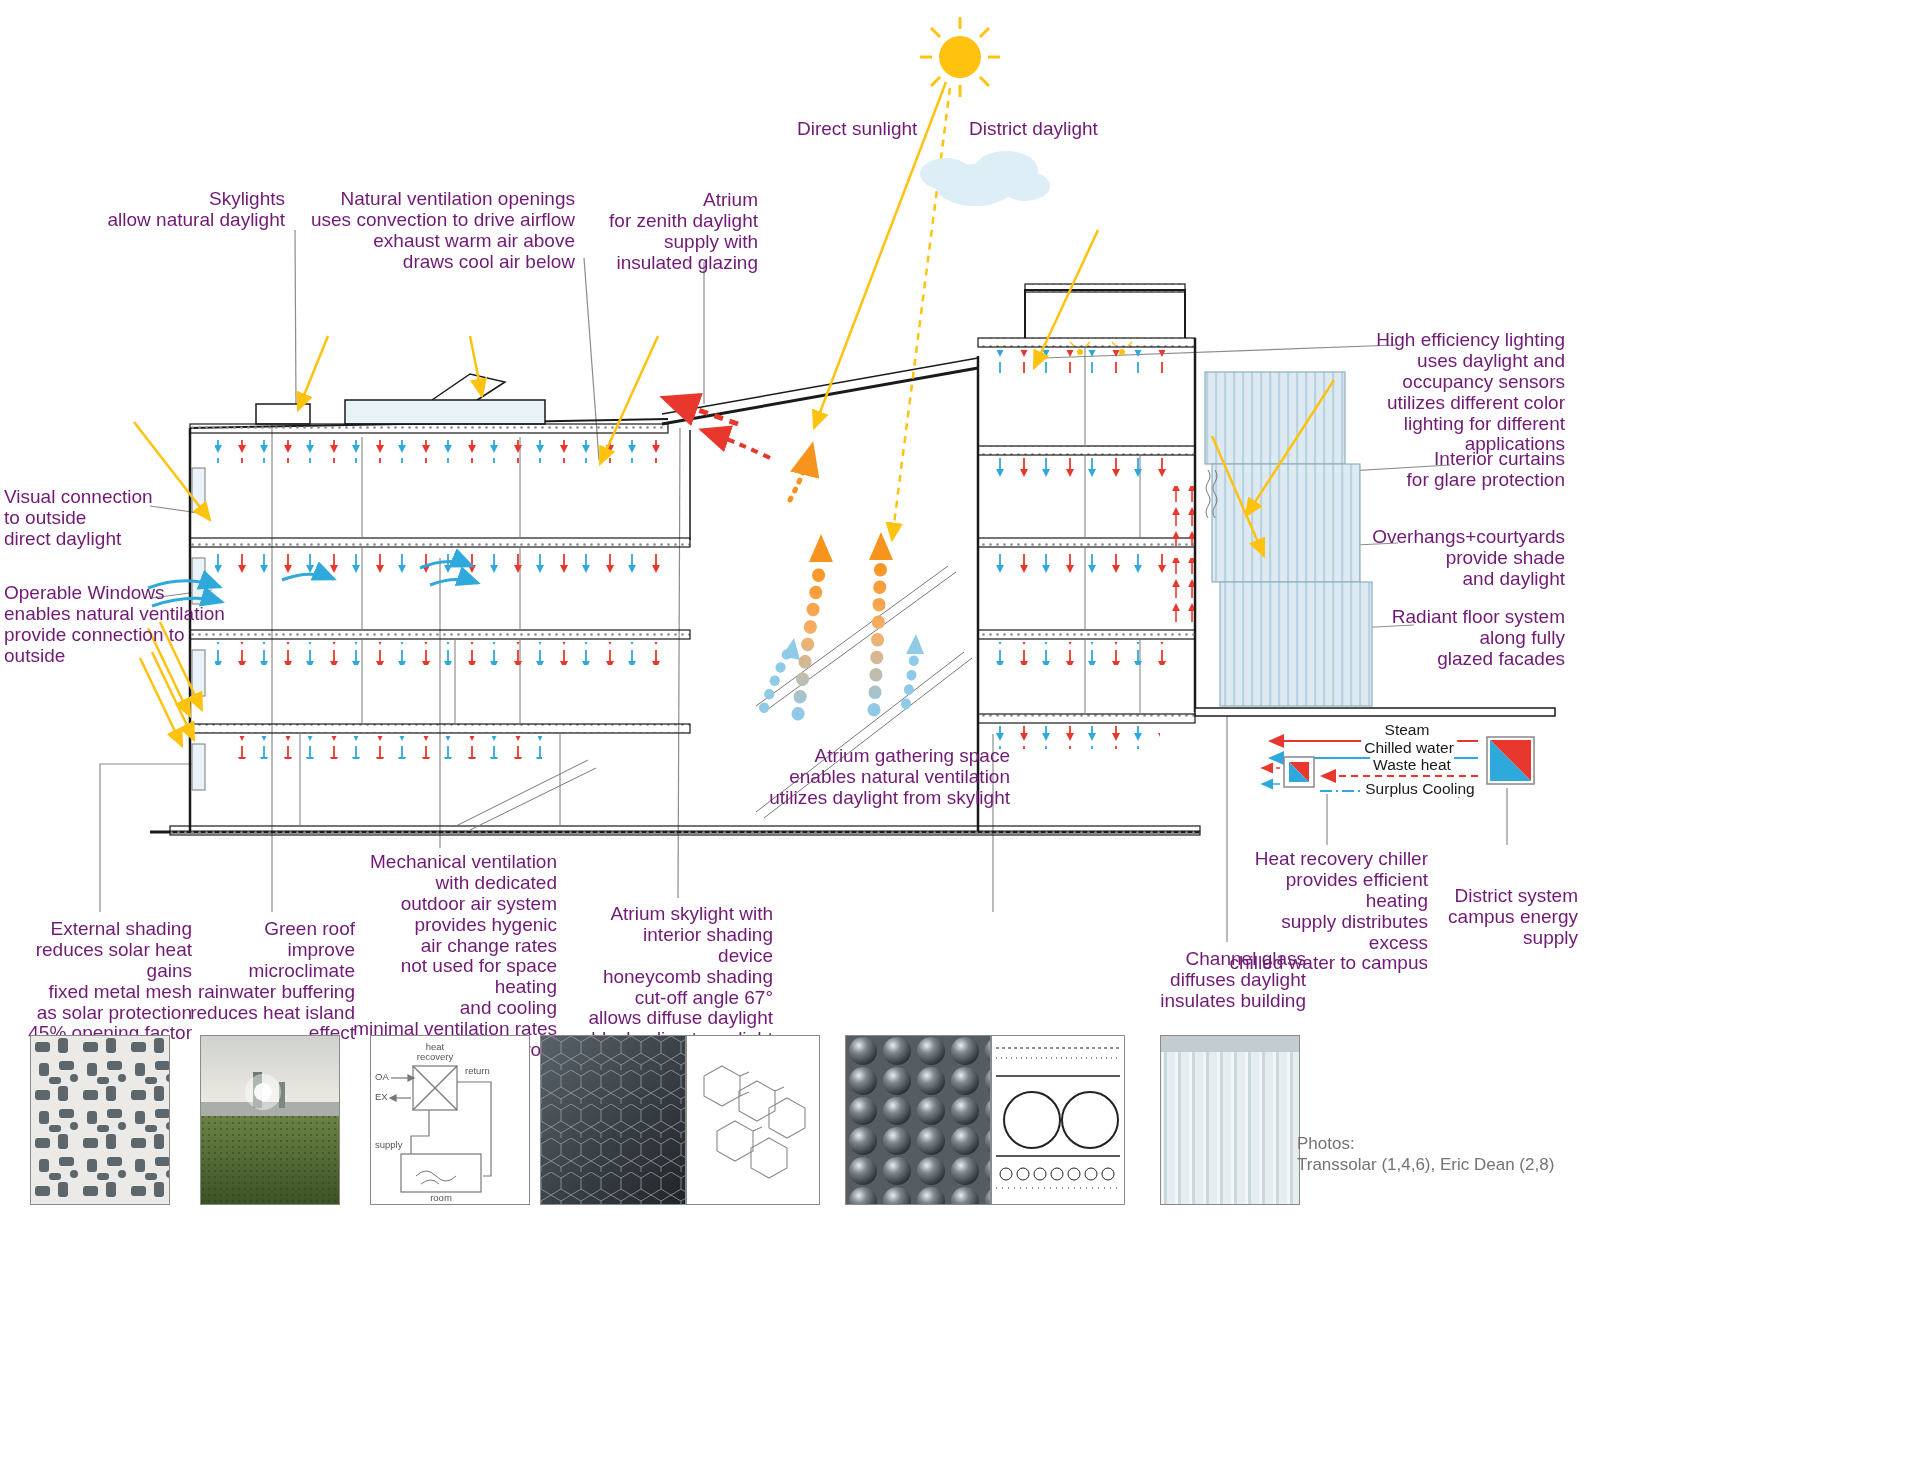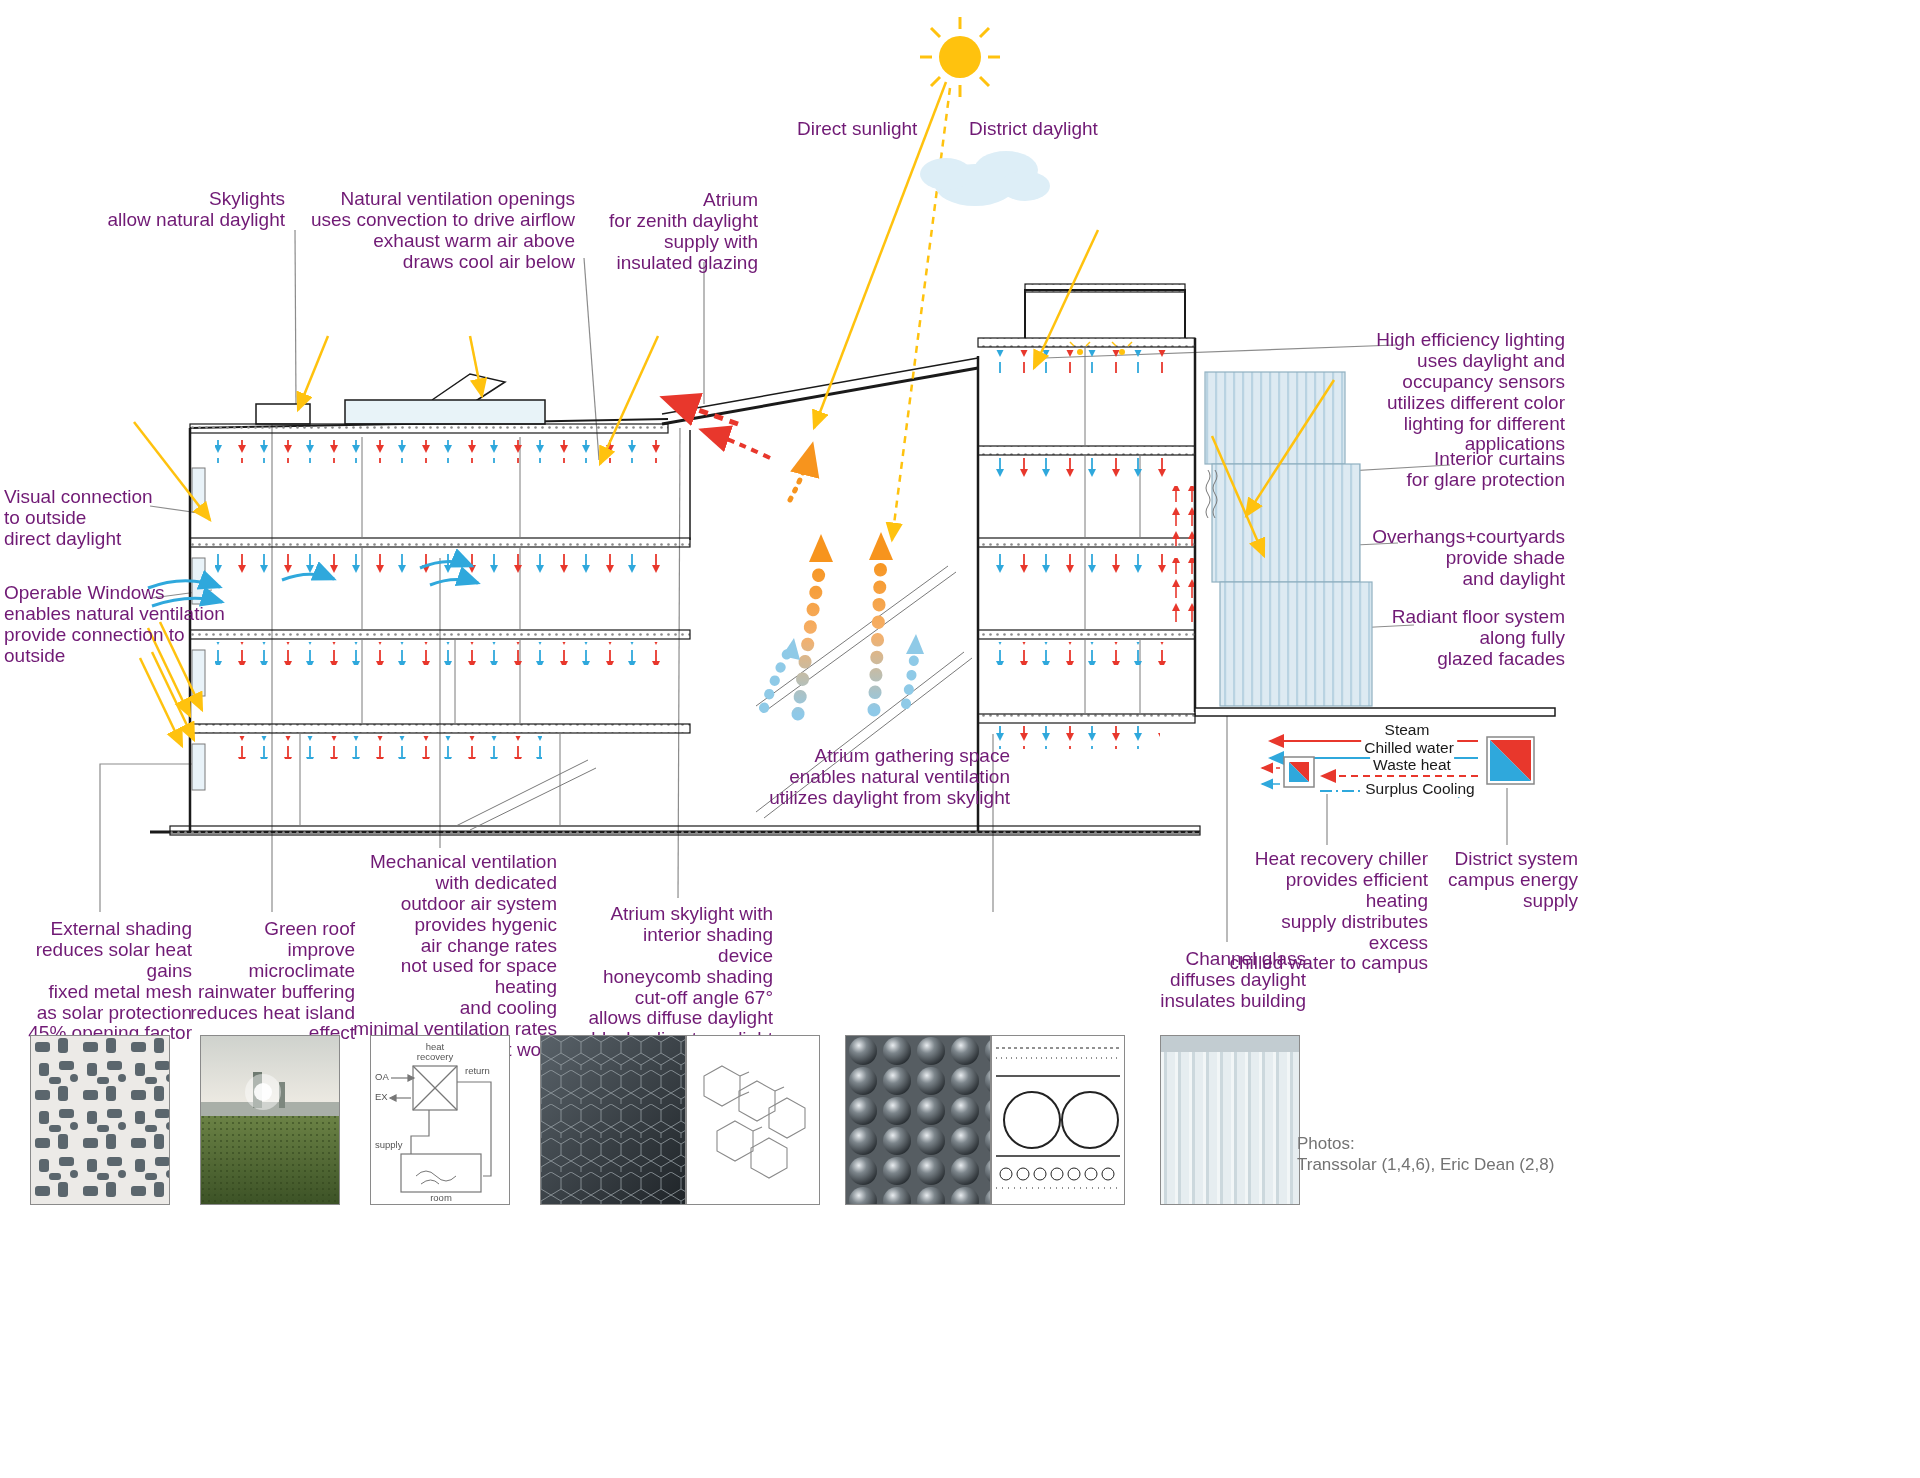--- a/index.html
+++ b/index.html
@@ -316,21 +316,21 @@
 cut-off angle 67°
 allows diffuse daylight
 blocks direct sun light</div>
   <div class="label ta-c" style="left:1148px;top:949px;width:158px">Channel glass
 diffuses daylight
 insulates building</div>
   <div class="label ta-c" style="left:1228px;top:849px;width:200px">Heat recovery chiller
 provides efficient heating
 supply distributes excess
 chilled water to campus</div>
-  <div class="label ta-c" style="left:1438px;top:849px;width:140px">District system
+  <div class="label ta-c" style="left:1438px;top:886px;width:140px">District system
 campus energy
 supply</div>
 
   <span class="legend-label" style="left:1407px;top:722px">Steam</span>
   <span class="legend-label" style="left:1409px;top:740px">Chilled water</span>
   <span class="legend-label" style="left:1412px;top:757px">Waste heat</span>
   <span class="legend-label" style="left:1420px;top:781px">Surplus Cooling</span>
 
   <div class="photo" style="left:30px;width:140px">
     <svg width="138" height="168" viewBox="0 0 138 168">
@@ -368,21 +368,21 @@
       <rect y="66" width="138" height="16" fill="#a9afa8"></rect>
       <rect x="52" y="36" width="9" height="36" fill="#6e7a70"></rect>
       <rect x="78" y="46" width="6" height="26" fill="#7d877e"></rect>
       <circle cx="62" cy="56" r="18" fill="#ffffff" opacity="0.45"></circle>
       <circle cx="62" cy="56" r="9" fill="#ffffff" opacity="0.9"></circle>
       <rect y="80" width="138" height="88" fill="url(#grassG)"></rect>
       <rect y="80" width="138" height="88" fill="url(#speck)" opacity="0.6"></rect>
     </svg>
   </div>
 
-  <div class="photo" style="left:370px;width:140px;background:#fff">
+  <div class="photo" style="left:370px;width:160px;background:#fff">
     <svg width="138" height="168" viewBox="0 0 138 168" style="position:absolute;left:0;top:0">
       <g stroke="#777" fill="none" stroke-width="1.2">
         <rect x="42" y="30" width="44" height="44"></rect>
         <line x1="42" y1="30" x2="86" y2="74"></line>
           <line x1="86" y1="30" x2="42" y2="74"></line>
         <line x1="20" y1="42" x2="40" y2="42"></line>
           <path d="M37,39 L43,42 L37,45 Z" fill="#777"></path>
         <line x1="40" y1="62" x2="22" y2="62"></line>
           <path d="M25,59 L19,62 L25,65 Z" fill="#777"></path>
         <path d="M86,46 L120,46 L120,140 L112,140"></path>

